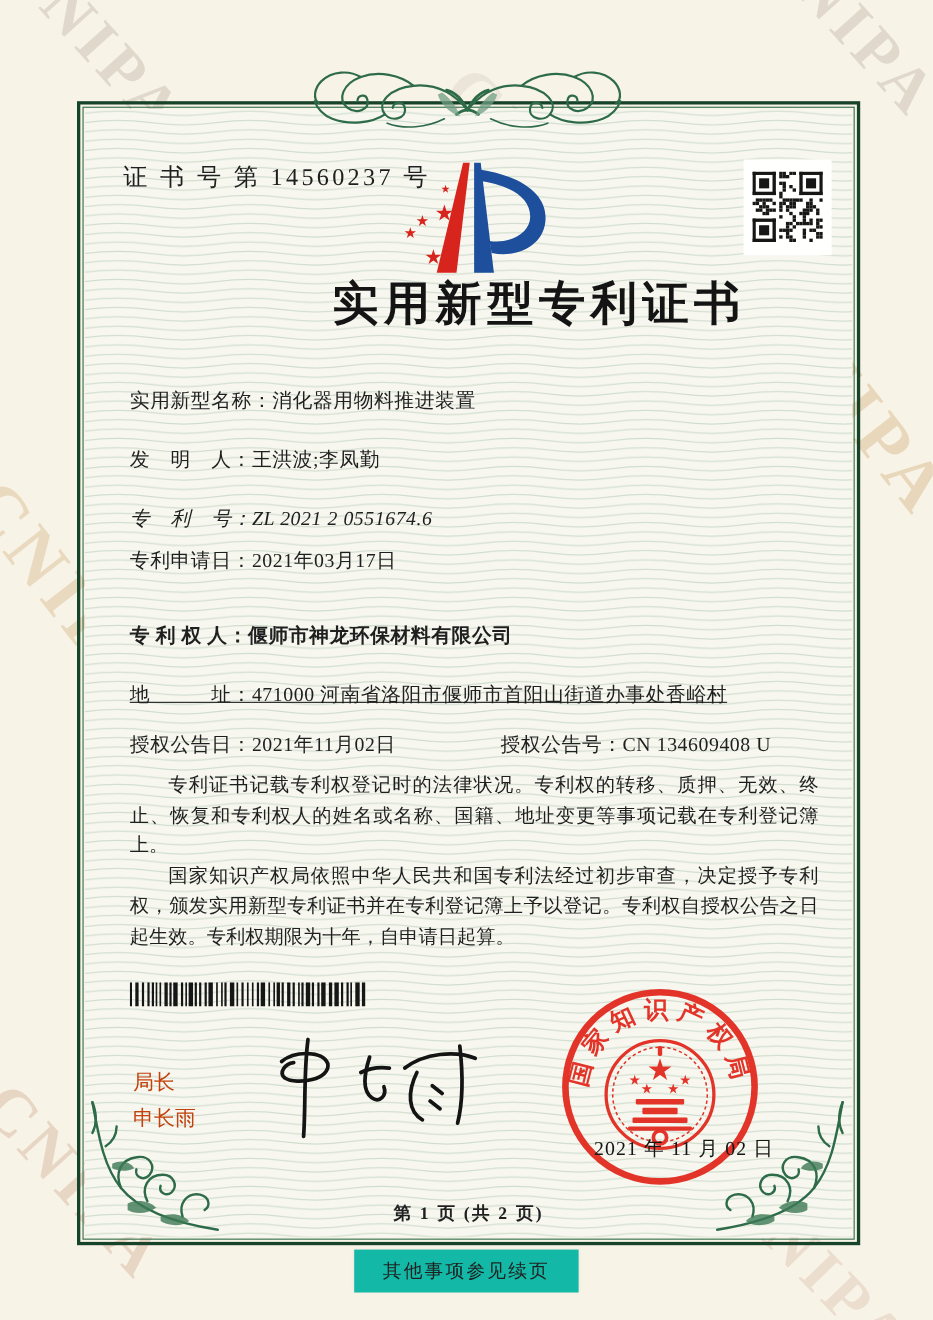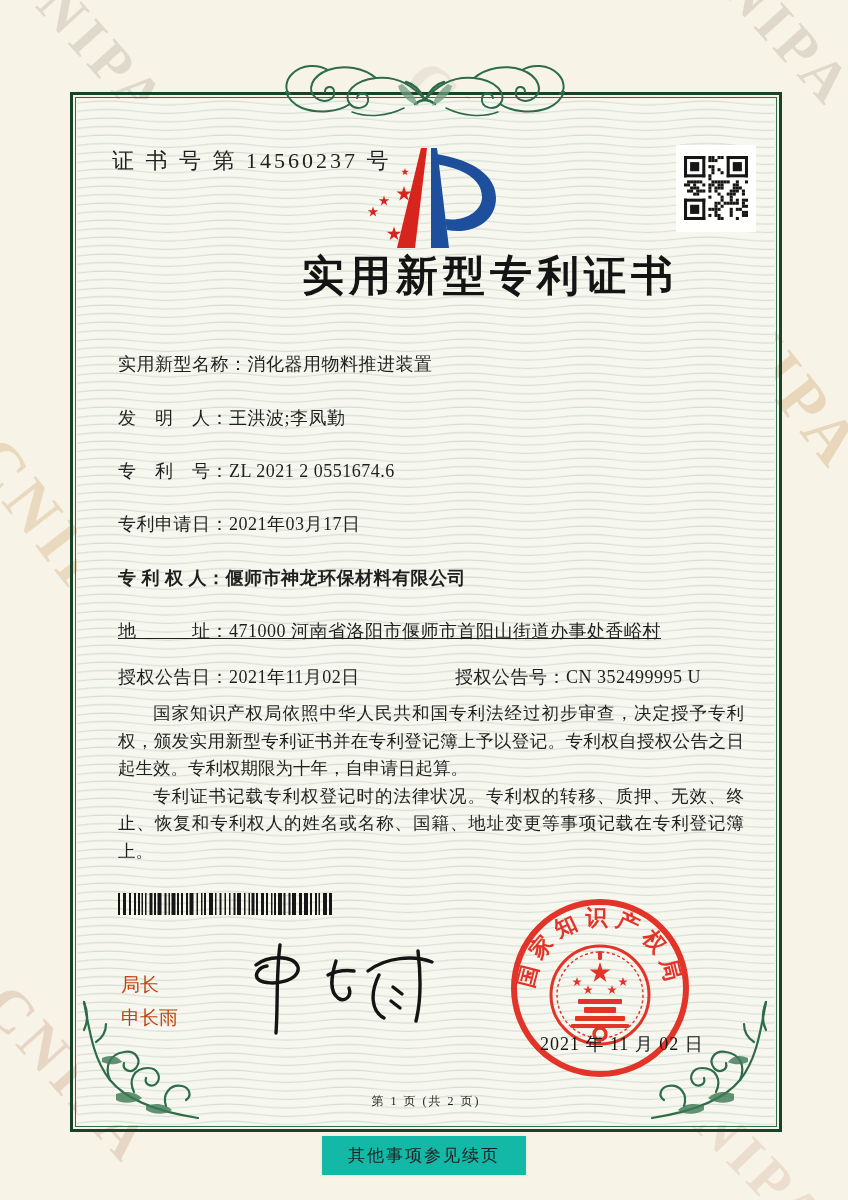--- a/index.html
+++ b/index.html
@@ -35,41 +35,41 @@
   .cert-no{position:absolute;left:112px;top:146px;font-size:22px;letter-spacing:3px;}
   .logo{position:absolute;left:352px;top:140px;}
   .qr-box{position:absolute;left:676px;top:145px;width:80px;height:87px;background:#fffffd;}
   .qr-box svg{position:absolute;left:8px;top:11px;}
   .title{position:absolute;left:70px;top:248px;width:840px;text-align:center;
          font-size:42px;font-weight:700;letter-spacing:5px;color:#141414;
          font-family:"Liberation Serif", serif;}
 
   .fields{position:absolute;left:118px;top:352px;width:630px;font-size:18px;}
   .frow{position:absolute;white-space:nowrap;letter-spacing:.5px;}
-  .r1{top:0px;}.r2{top:54px;}.r3{top:107px;}.r4{top:160px;}
+  .r1{top:0px;}.r2{top:54px;}.r3{top:107px;font-style:italic;}.r4{top:145px;}
   .r5{top:214px;font-weight:bold;}.r6{top:267px;text-decoration:underline;}.r7{top:313px;}
   .pair2{position:absolute;left:337px;top:0;white-space:nowrap;}
 
   .paras{position:absolute;left:118px;top:700px;width:626px;font-size:17.5px;
          line-height:27.5px;text-align:justify;}
   .paras p{margin:0;text-indent:2em;}
 
   .barcode{position:absolute;left:118px;top:893px;}
 
   .officer{position:absolute;left:121px;top:968px;
            font-family:"Liberation Sans", sans-serif;font-size:19px;
            font-weight:500;color:#c2410c;line-height:33px;}
   .signature{position:absolute;left:218px;top:935px;}
 
   .seal{position:absolute;left:505px;top:893px;opacity:.93;}
   .seal-date{position:absolute;left:540px;top:1032px;font-size:18px;
              letter-spacing:1px;color:#161616;}
 
   .page-num{position:absolute;left:70px;top:1093px;width:712px;text-align:center;
-            font-size:12px;letter-spacing:2px;}
+            font-size:16px;letter-spacing:2px;font-weight:bold;}
   .note-box{position:absolute;left:50%;top:1136px;transform:translateX(-50%);
             background:#14b8a6;padding:8px 26px;font-size:17px;letter-spacing:2px;
             box-shadow:0 0 4px rgba(0,0,0,.06);}
 </style>
 </head>
 <body>
 
 <div class="wm wm1">CNIPA</div>
 <div class="wm wm2">CNIPA</div>
 <div class="wm wm3">CNIPA</div>
@@ -309,27 +309,27 @@
     <span>专利申请日：</span><span>2021年03月17日</span>
   </div>
   <div class="frow r5">
     <span>专 利 权 人：</span><span>偃师市神龙环保材料有限公司</span>
   </div>
   <div class="frow r6">
     <span>地　　　址：</span><span>471000 河南省洛阳市偃师市首阳山街道办事处香峪村</span>
   </div>
   <div class="frow r7">
     <span>授权公告日：</span><span>2021年11月02日</span>
-    <span class="pair2"><span>授权公告号：</span><span>CN 352499995 U</span></span>
+    <span class="pair2"><span>授权公告号：</span><span>CN 134609408 U</span></span>
   </div>
 </div>
 
 <div class="paras">
+  <p>专利证书记载专利权登记时的法律状况。专利权的转移、质押、无效、终止、恢复和专利权人的姓名或名称、国籍、地址变更等事项记载在专利登记簿上。</p>
   <p>国家知识产权局依照中华人民共和国专利法经过初步审查，决定授予专利权，颁发实用新型专利证书并在专利登记簿上予以登记。专利权自授权公告之日起生效。专利权期限为十年，自申请日起算。</p>
-  <p>专利证书记载专利权登记时的法律状况。专利权的转移、质押、无效、终止、恢复和专利权人的姓名或名称、国籍、地址变更等事项记载在专利登记簿上。</p>
 </div>
 
 <svg class="barcode" id="barcode" width="218" height="22">
     <rect x="0" y="0" width="2" height="22" fill="#161616"></rect>
     <rect x="5" y="0" width="3" height="22" fill="#161616"></rect>
     <rect x="11" y="0" width="2" height="22" fill="#161616"></rect>
     <rect x="16" y="0" width="2" height="22" fill="#161616"></rect>
     <rect x="20" y="0" width="2" height="22" fill="#161616"></rect>
     <rect x="23.5" y="0" width="1.5" height="22" fill="#161616"></rect>
     <rect x="27" y="0" width="1.5" height="22" fill="#161616"></rect>

